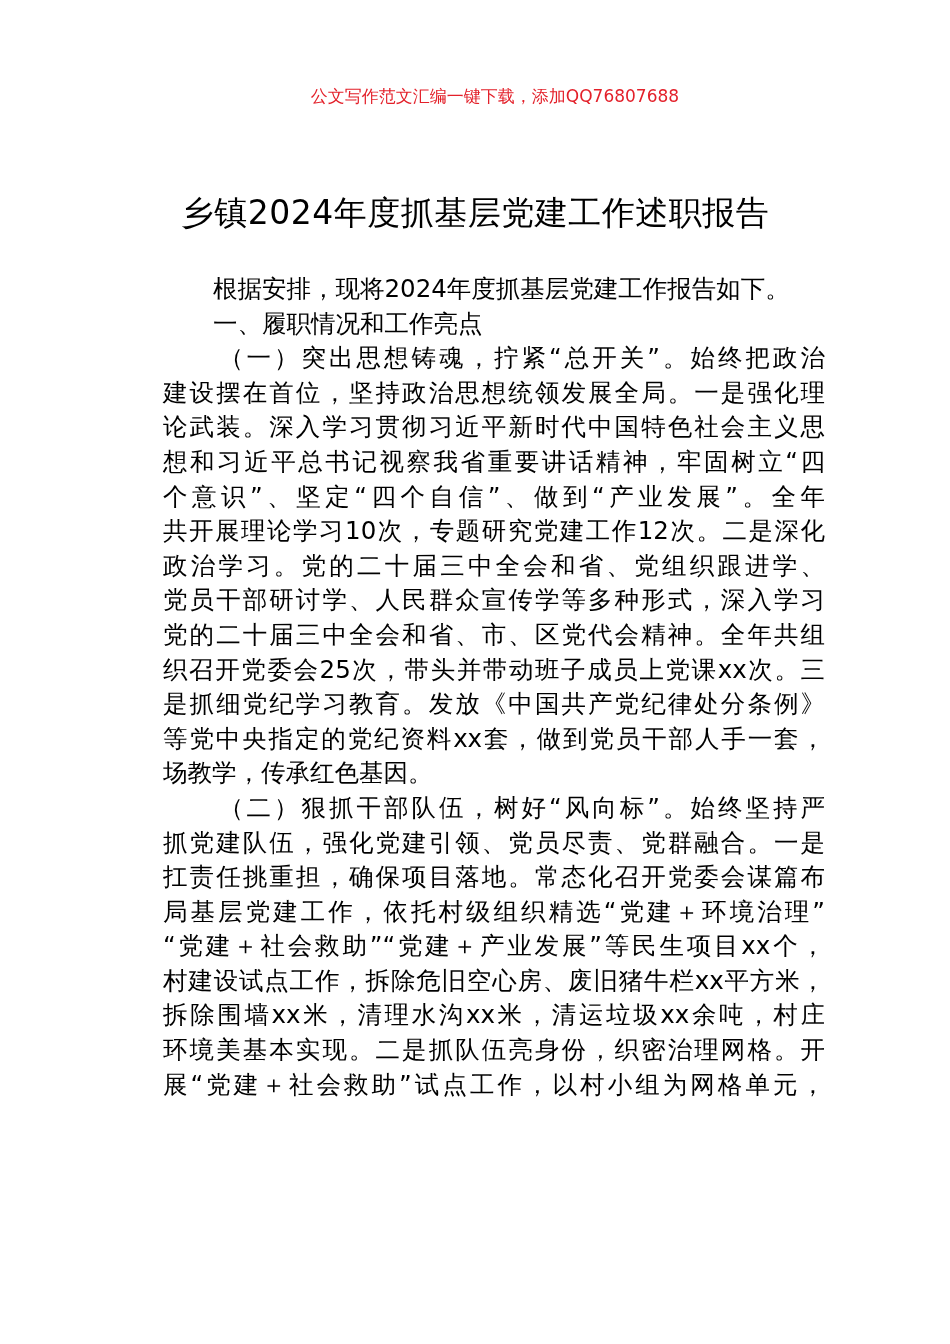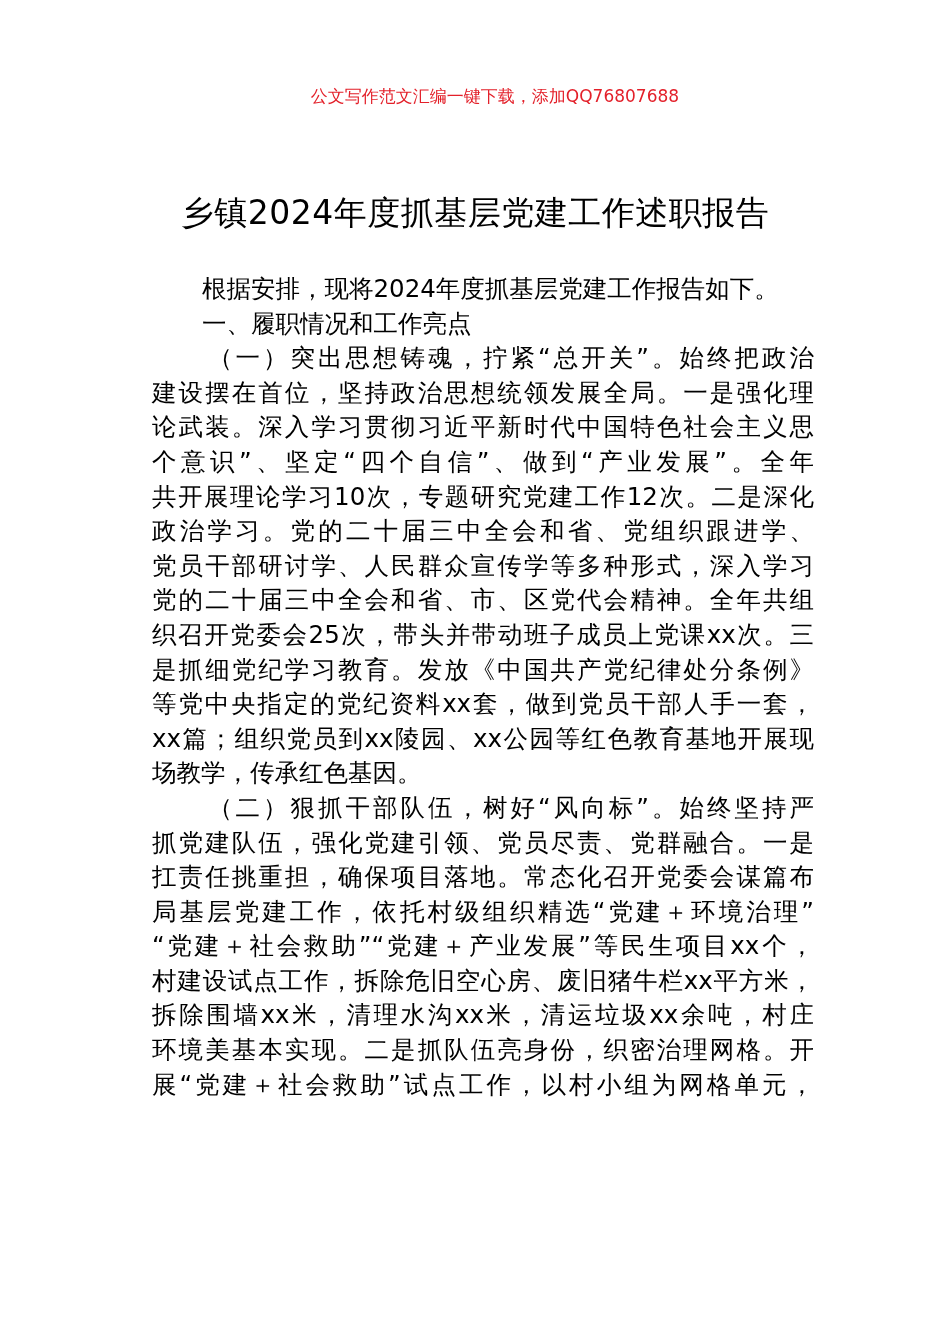--- a/index.html
+++ b/index.html
@@ -35,21 +35,21 @@
       text-align: center;
       font-size: 33px;
       line-height: 50px;
       font-weight: normal;
       letter-spacing: 0.5px;
       margin: 0;
     }
     .body-text {
       position: absolute;
       top: 272px;
-      left: 152px;
+      left: 163px;
       width: 662px;
     }
     .line {
       display: block;
       height: 34.6px;
       line-height: 34.6px;
       font-size: 24.5px;
       white-space: nowrap;
       text-align: justify;
       text-align-last: justify;
@@ -74,29 +74,29 @@
 <div class="watermark">公文写作范文汇编一键下载，添加QQ76807688</div>
 
 <h1 class="doc-title">乡镇2024年度抓基层党建工作述职报告</h1>
 
 <div class="body-text">
   <span class="line indent-2 no-justify">根据安排，现将2024年度抓基层党建工作报告如下。</span>
   <span class="line indent-2 no-justify">一、履职情况和工作亮点</span>
   <span class="line indent-2-5">（一）突出思想铸魂，拧紧“总开关”。始终把政治</span>
   <span class="line">建设摆在首位，坚持政治思想统领发展全局。一是强化理</span>
   <span class="line">论武装。深入学习贯彻习近平新时代中国特色社会主义思</span>
+  <span class="line">想和习近平总书记视察我省重要讲话精神，牢固树立“四</span>
   <span class="line">个意识”、坚定“四个自信”、做到“产业发展”。全年</span>
   <span class="line">共开展理论学习10次，专题研究党建工作12次。二是深化</span>
   <span class="line">政治学习。党的二十届三中全会和省、党组织跟进学、</span>
   <span class="line">党员干部研讨学、人民群众宣传学等多种形式，深入学习</span>
   <span class="line">党的二十届三中全会和省、市、区党代会精神。全年共组</span>
   <span class="line">织召开党委会25次，带头并带动班子成员上党课xx次。三</span>
   <span class="line">是抓细党纪学习教育。发放《中国共产党纪律处分条例》</span>
   <span class="line">等党中央指定的党纪资料xx套，做到党员干部人手一套，</span>
-  <span class="line">xx篇；组织党员到xx陵园、xx公园等红色教育基地开展现</span>
   <span class="line last">场教学，传承红色基因。</span>
   <span class="line indent-2-5">（二）狠抓干部队伍，树好“风向标”。始终坚持严</span>
   <span class="line">抓党建队伍，强化党建引领、党员尽责、党群融合。一是</span>
   <span class="line">扛责任挑重担，确保项目落地。常态化召开党委会谋篇布</span>
   <span class="line">局基层党建工作，依托村级组织精选“党建＋环境治理”</span>
   <span class="line">“党建＋社会救助”“党建＋产业发展”等民生项目xx个，</span>
   <span class="line">村建设试点工作，拆除危旧空心房、废旧猪牛栏xx平方米，</span>
   <span class="line">拆除围墙xx米，清理水沟xx米，清运垃圾xx余吨，村庄</span>
   <span class="line">环境美基本实现。二是抓队伍亮身份，织密治理网格。开</span>
   <span class="line">展“党建＋社会救助”试点工作，以村小组为网格单元，</span>

